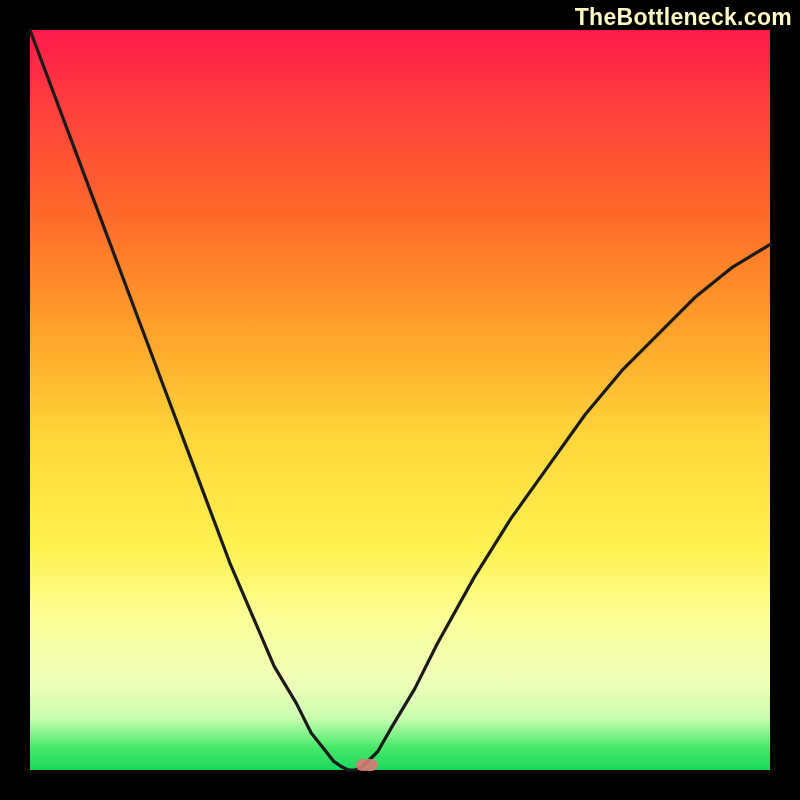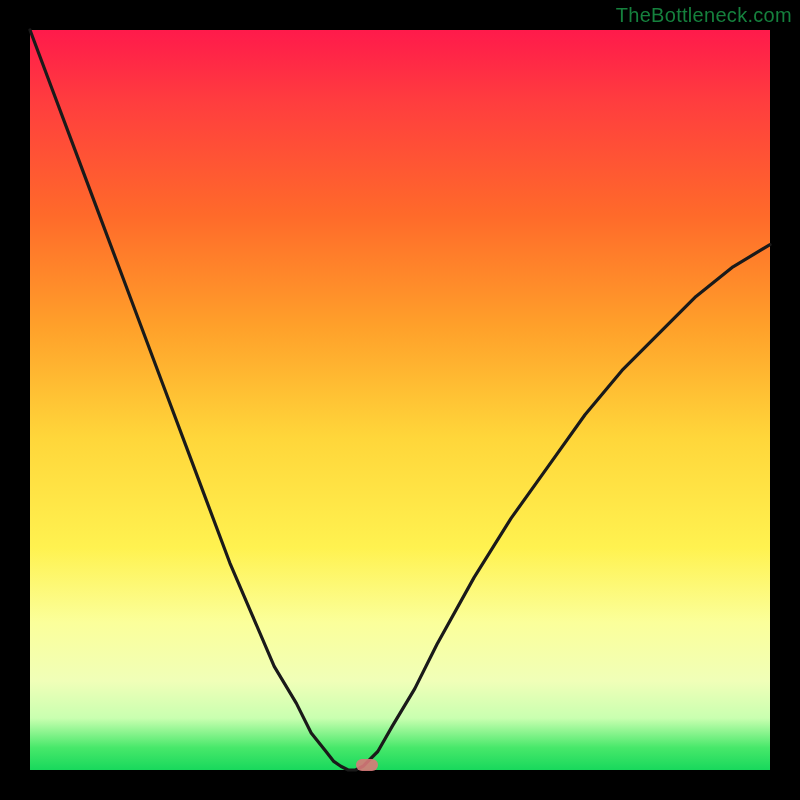--- a/index.html
+++ b/index.html
@@ -38,23 +38,23 @@
       #f0ffb8 88%,
       #c9ffb0 93%,
       #47e86a 97%,
       #18d85c 100%
     );
   }
   .watermark {
     position: absolute;
     top: 4px;
     right: 8px;
-    color: #15803d;
-    font-size: 20px;
-    font-weight: 400;
+    color: #fef9c3;
+    font-size: 23px;
+    font-weight: 700;
     letter-spacing: 0.3px;
     user-select: none;
   }
   .marker {
     position: absolute;
     width: 22px;
     height: 12px;
     border-radius: 6px;
     background: #d87a7a;
     opacity: 0.9;

